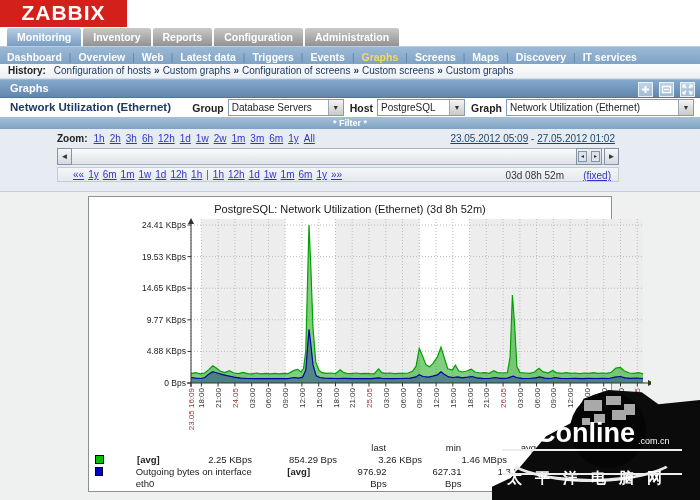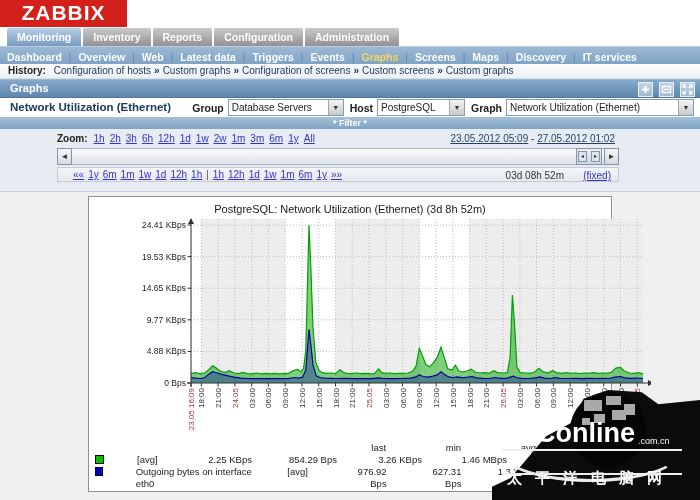--- a/index.html
+++ b/index.html
@@ -91,21 +91,21 @@
   .chartpanel{position:absolute;left:88px;top:4px;width:524px;height:296px;background:#fff;
               border:1px solid #909090;box-sizing:border-box;}
   .chart-title{position:absolute;top:6px;left:0;right:0;text-align:center;font-size:11px;color:#1a1a1a;}
   .plotwrap{position:absolute;left:0;top:20px;width:522px;height:218px;margin-left:40px;}
   
   .legend{position:absolute;left:0;top:245px;right:0;font-size:9.5px;}
   .lg-row{display:flex;height:12px;line-height:12px;gap:29px;}
   .lg-sw{width:9px;height:9px;border:1px solid #000;margin:1px 4px 0 6px;box-sizing:border-box;}
   .lg-spacer{width:20px;}
   .lg-name{width:150px;}
-  .lg-agg{width:36px;}
+  .lg-agg{width:36px;font-weight:bold;}
   .lg-val{width:56px;text-align:right;}
   .lg-val.first{width:50px;}
   .lg-head{font-weight:normal;color:#222;}
   
   .wm{position:absolute;right:0;bottom:0;width:208px;height:110px;pointer-events:none;}
   .wm-bg{position:absolute;left:0;top:0;right:0;bottom:0;background:#0B0B0B;
          clip-path:polygon(0 100%,0 88%,9% 80%,26% 42%,38% 30%,44% 8%,56% 0,72% 2%,80% 13%,100% 9%,100% 100%);}
   .wm-globe{position:absolute;left:78px;top:2px;width:76px;height:76px;border-radius:50%;background:#050505;overflow:hidden;}
   .wm-px{position:absolute;background:#A9A9A9;}
   .wm-arc{position:absolute;left:8px;top:30px;width:182px;height:62px;border-radius:50%;

